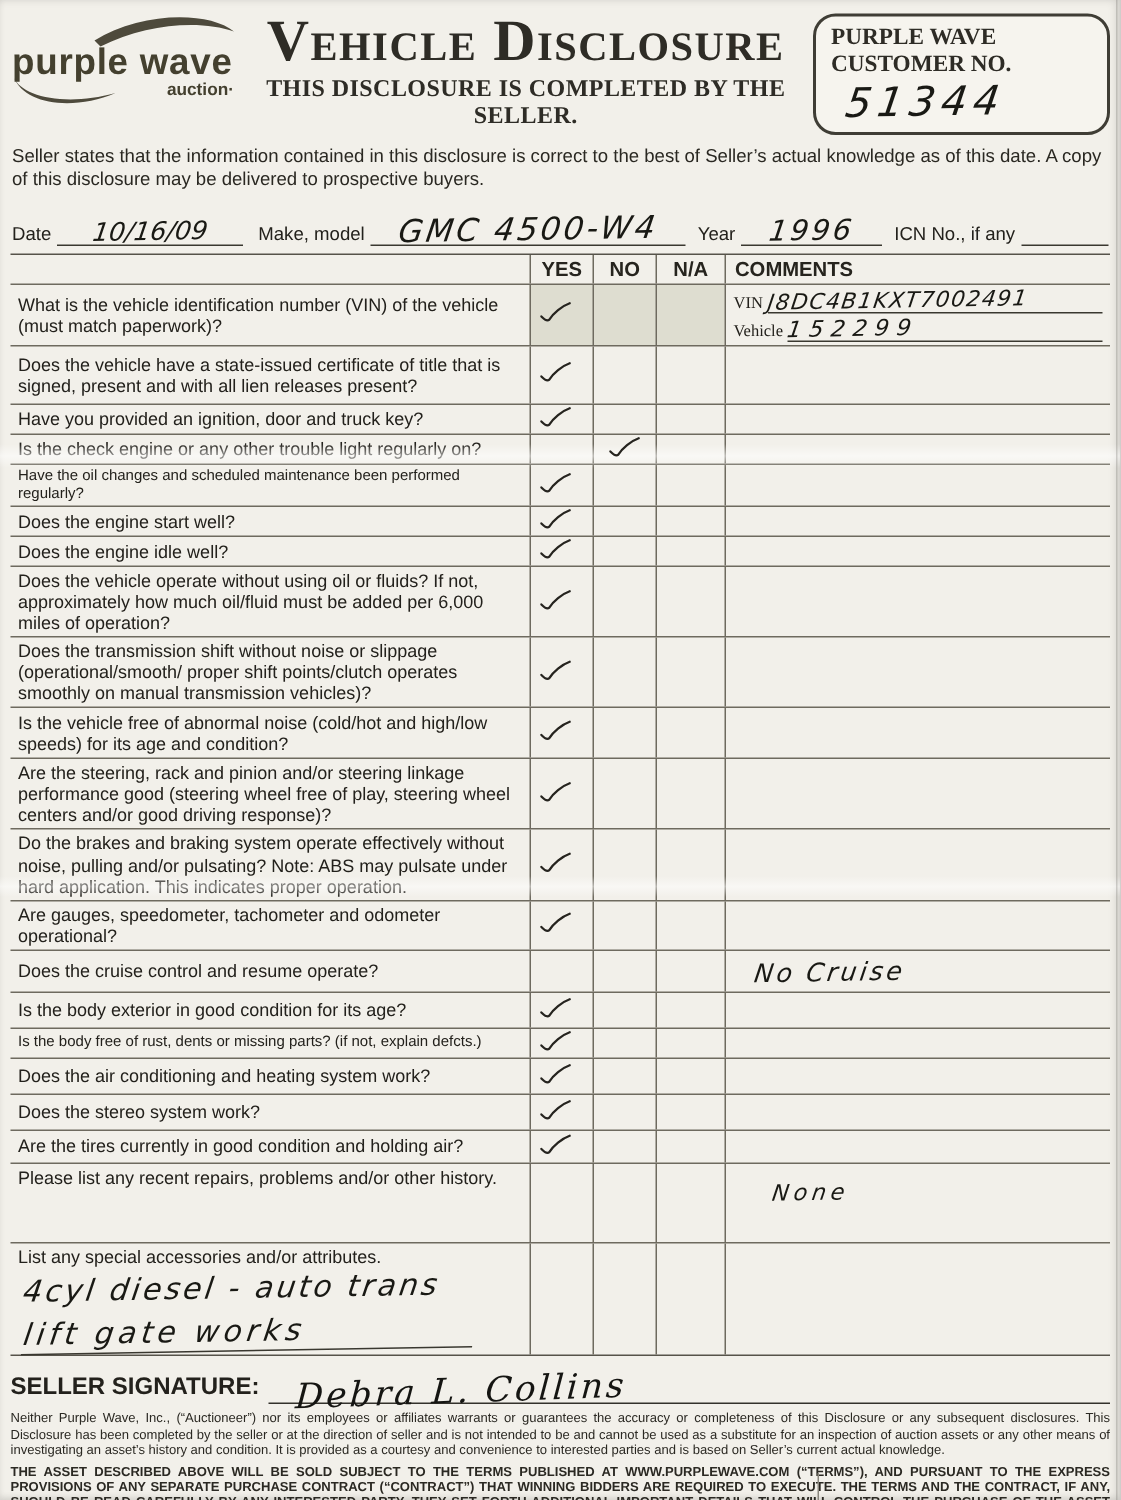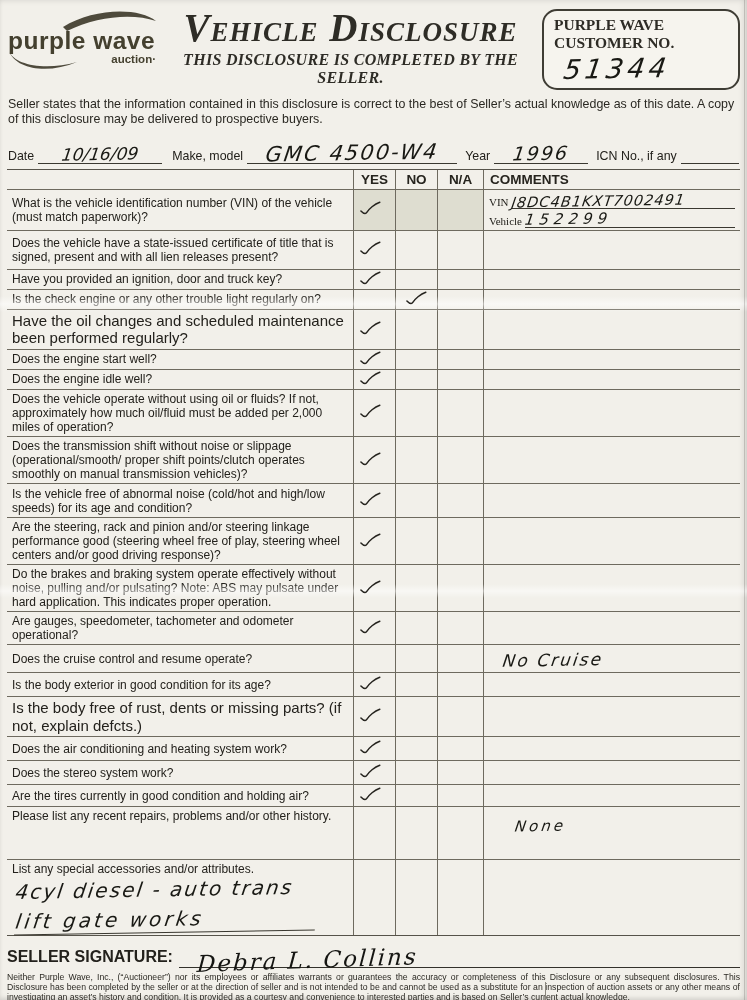--- a/index.html
+++ b/index.html
@@ -9,21 +9,21 @@
   
   .streak{position:absolute;left:0;right:0;pointer-events:none;}
   .streak.s1{top:296px;height:16px;background:linear-gradient(rgba(255,255,255,0),rgba(255,255,255,.55),rgba(255,255,255,0));}
   .streak.s2{top:584px;height:14px;background:linear-gradient(rgba(255,255,255,0),rgba(255,255,255,.5),rgba(255,255,255,0));}
   .edge-line{position:absolute;top:0;bottom:0;right:2px;width:1px;background:rgba(90,88,82,.25);}
   .artifact-line{position:absolute;left:545px;top:982px;width:1px;height:18px;background:#8a877e;}
 
   
   .top{display:flex;align-items:flex-start;padding:6px 7px 0 7px;}
   .logo{width:152px;flex:0 0 auto;}
-  .title-block{flex:1;text-align:center;padding-top:2px;font-style:italic;}
+  .title-block{flex:1;text-align:center;padding-top:2px;}
   .doc-title{font-family:"Liberation Serif",serif;font-weight:bold;font-variant:small-caps;
              font-size:39px;line-height:1;letter-spacing:1px;color:#2e2c26;margin:0;}
   .doc-subtitle{font-family:"Liberation Serif",serif;font-weight:bold;font-size:16px;
                 letter-spacing:.3px;margin-top:4px;color:#2e2c26;}
   .cust-box{flex:0 0 auto;width:176px;border:2px solid #3f3d35;border-radius:15px;
             padding:5px 8px 2px 10px;margin-top:3px;background:#f6f4ee;}
   .cust-box .cb-line{font-family:"Liberation Serif",serif;font-weight:bold;font-size:15.5px;
             line-height:1.18;color:#2e2c26;}
   .cust-number{font-size:27px;margin:0 0 2px 10px;}
 
@@ -45,21 +45,21 @@
   .h-make{font-size:21px;letter-spacing:2px;}
   .h-year{font-size:19px;letter-spacing:2px;}
   .h-cust{letter-spacing:4px;}
 
   
   .vtable{margin:5px 7px 0 7px;border-top:1.5px solid #56534a;border-bottom:1.5px solid #56534a;}
   .trow{display:flex;border-bottom:1.2px solid #6e6a5f;align-items:stretch;}
   .trow:last-child{border-bottom:none;}
   .q{width:346px;flex:0 0 auto;padding:2px 6px 2px 5px;font-size:12px;line-height:1.17;
      display:flex;flex-direction:column;justify-content:center;box-sizing:border-box;}
-  .q.qsm{font-size:15px;}
+  .q.qsm{font-size:10px;}
   .c{flex:0 0 auto;width:42px;border-left:1.2px solid #6e6a5f;display:flex;
      align-items:center;justify-content:center;box-sizing:border-box;}
   .c.na{width:46px;}
   .cm{flex:1;border-left:1.2px solid #6e6a5f;padding:2px 5px;box-sizing:border-box;}
   .sh{background:#deddd0;}
   .thead .q{justify-content:flex-end;}
   .thead .c,.thead .cm{font-weight:bold;font-size:13.5px;color:#26241e;}
   .thead .cm{display:flex;align-items:center;padding-left:6px;}
   .tick{width:23px;height:15px;margin-top:-2px;transform:rotate(-4deg);}
   .cell-yes .tick{margin-left:-8px;}
@@ -229,21 +229,21 @@
             <path d="M2 10 C4.5 13 6.5 13.8 7.8 12.8 C11 8.5 18 3.2 24 1.6" fill="none" stroke="#26241f" stroke-width="1.7" stroke-linecap="round"></path>
           </svg>
         </div>
       <div class="c cell-no"></div>
       <div class="c na cell-na"></div>
       <div class="cm"></div>
     </div>
 
 
     <div class="trow" style="min-height:33px">
-      <div class="q">Does the vehicle operate without using oil or fluids?  If not, approximately how much oil/fluid must be added per 2,000 miles of operation?</div>
+      <div class="q">Does the vehicle operate without using oil or fluids?  If not, approximately how much oil/fluid must be added per 6,000 miles of operation?</div>
       <div class="c cell-yes">
           <svg class="tick" viewBox="0 0 26 16">
             <path d="M2 10 C4.5 13 6.5 13.8 7.8 12.8 C11 8.5 18 3.2 24 1.6" fill="none" stroke="#26241f" stroke-width="1.7" stroke-linecap="round"></path>
           </svg>
         </div>
       <div class="c cell-no"></div>
       <div class="c na cell-na"></div>
       <div class="cm"></div>
     </div>
 

